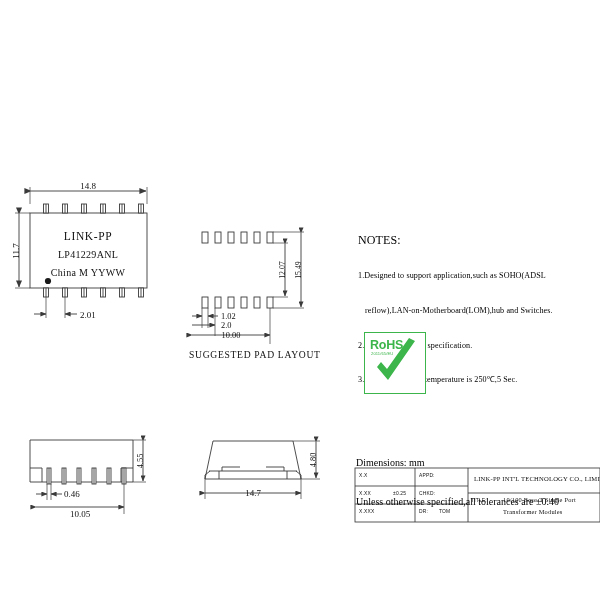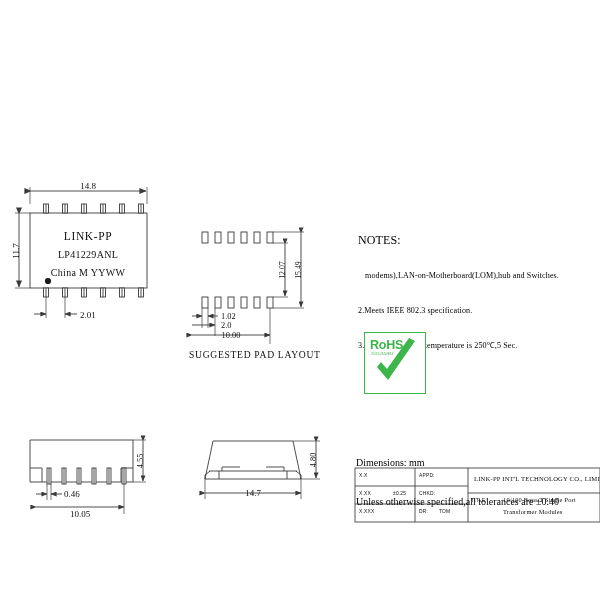--- a/index.html
+++ b/index.html
@@ -217,21 +217,22 @@
       <text id="t-fv-p" x="64" y="453" font-size="9">0.46</text>
       <text id="t-fv-s" x="80" y="473" font-size="9" text-anchor="middle">10.05</text>
 
       <text id="t-sv-h" x="316" y="416" font-size="8.4" text-anchor="middle" transform="rotate(-90 316 416)">4.80</text>
       <text id="t-sv-w" x="253" y="452" font-size="9" text-anchor="middle">14.7</text>
     </g>
   </svg>
 
   <div class="txt" id="notes-block">
     <span class="nt-line nt-title">NOTES:</span>
-    <span class="nt-cont">modems),LAN-on-Motherboard(LOM),hub and Switches.</span>
+    <span class="nt-line">1.Designed to support application,such as SOHO(ADSL</span>
+    <span class="nt-cont">reflow),LAN-on-Motherboard(LOM),hub and Switches.</span>
     <span class="nt-line">2.Meets IEEE 802.3 specification.</span>
     <span class="nt-line">3.Maximum reflow temperature is 250℃,5 Sec.</span>
   </div>
 
   <div id="rohs-logo">
     <div id="rohs-word">RoHS</div>
     <div id="rohs-sub">2011/65/EU</div>
     <svg width="58" height="58" style="position:absolute;left:0;top:0;">
       <path d="M12,34 L23,47 L50,8 L44,5 L22,36 L16,29 Z" fill="#3cb54a"></path>
     </svg>

